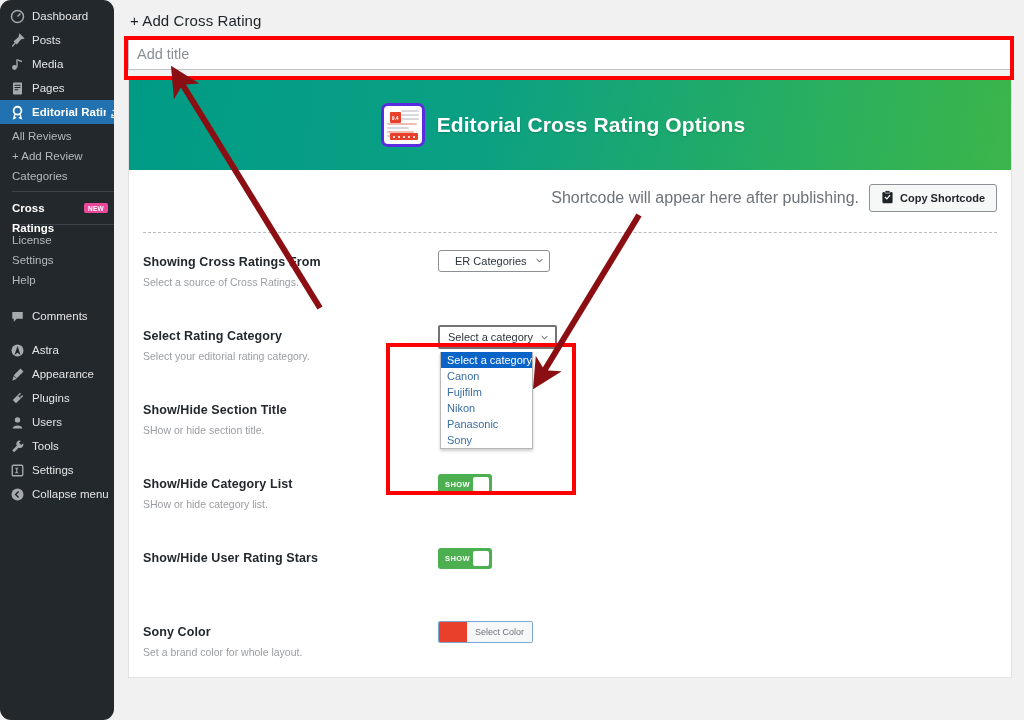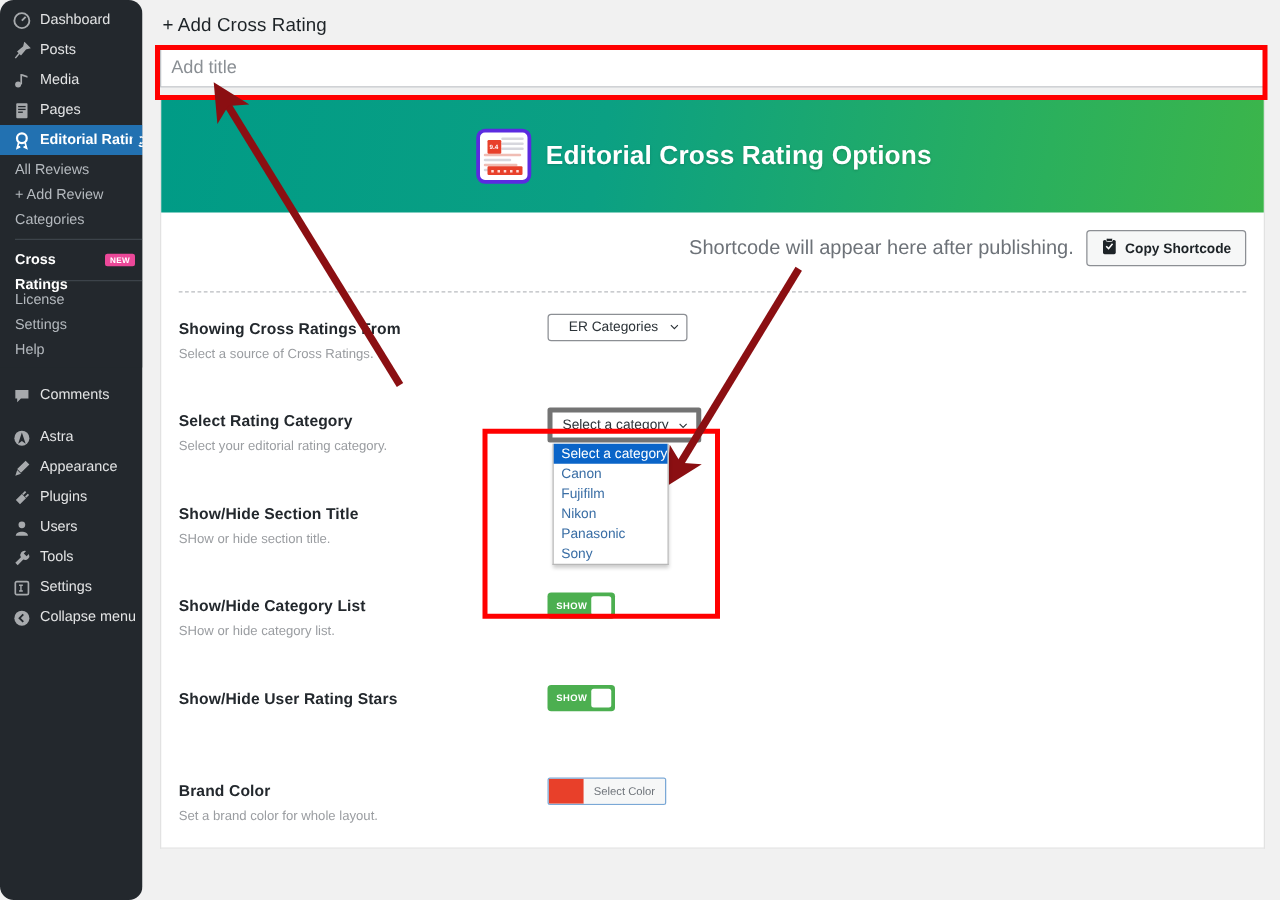--- a/index.html
+++ b/index.html
@@ -176,21 +176,21 @@
     cursor: pointer;
   }
   .sel-wrap { position: relative; display: inline-block; }
   .sel-caret {
     position: absolute; right: 7px; top: 50%; margin-top: -3px;
     width: 7px; height: 7px; pointer-events: none;
   }
 
   
   #cat-select-box {
-    background: #fff; border: 4px solid #737373;
+    background: #fff; border: 2px solid #737373;
     border-radius: 2px; font-size: 11px; color: #2c3338;
     padding: 4px 22px 4px 8px; display: inline-block;
     position: relative; cursor: pointer;
   }
   #cat-options {
     position: absolute; left: 0; top: 25px;
     width: 93px; background: #fff;
     border: 1px solid #b8b8b8; border-top: none;
     box-shadow: 0 2px 3px rgba(0,0,0,.2);
     z-index: 20;
@@ -505,21 +505,21 @@
         <div class="setting-right">
           <div class="toggle">
             <span class="t-label">SHOW</span>
             <span class="t-knob"></span>
           </div>
         </div>
       </div>
 
       <div class="setting-row">
         <div class="setting-left">
-          <div class="setting-label">Brand Color</div>
+          <div class="setting-label">Sony Color</div>
           <div class="setting-desc">Set a brand color for whole layout.</div>
         </div>
         <div class="setting-right">
           <div class="color-picker">
             <span class="swatch" style="background: rgb(232, 64, 42);"></span>
             <span class="cp-label">Select Color</span>
           </div>
         </div>
       </div>
 

